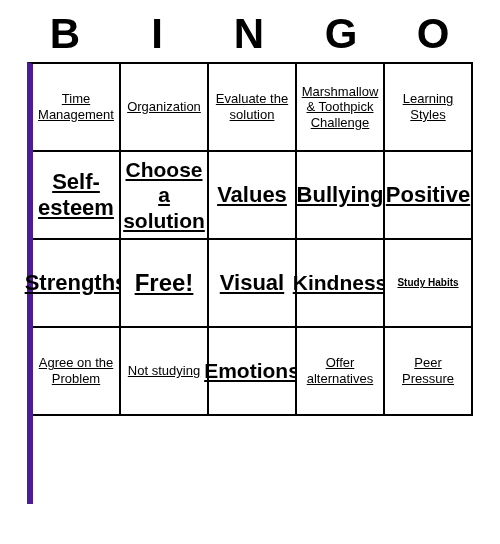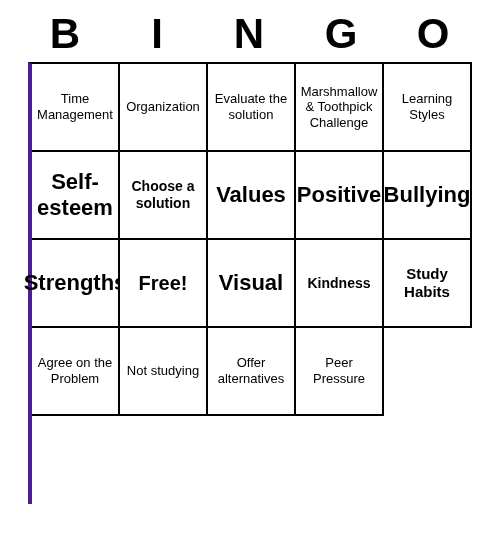--- a/index.html
+++ b/index.html
@@ -24,49 +24,50 @@
       margin-bottom: 4px;
     }
     .bingo-title span {
       width: 88px;
       text-align: center;
     }
     .bingo-grid {
       display: grid;
       grid-template-columns: repeat(5, 88px);
       grid-template-rows: repeat(5, 88px);
-      border-left: 4px solid #4c1d95;
+      border-left: 6px solid #4c1d95;
       border-top: 2px solid #000;
+      text-decoration: underline;
     }
     .cell {
       border-right: 2px solid #000;
       border-bottom: 2px solid #000;
       display: flex;
       align-items: center;
       justify-content: center;
       text-align: center;
       padding: 4px;
       font-size: 13px;
       line-height: 1.2;
       background: #fff;
     }
     .cell.large-text {
       font-size: 22px;
       font-weight: bold;
     }
     .cell.medium-large {
-      font-size: 14px;
+      font-size: 21px;
       font-weight: bold;
     }
     .cell.free {
-      font-size: 20px;
+      font-size: 24px;
       font-weight: bold;
     }
     .cell.bold-medium {
-      font-size: 15px;
+      font-size: 10px;
       font-weight: bold;
     }
   </style>
 </head>
 <body>
 
 <div class="bingo-title">
   <span>B</span>
   <span>I</span>
   <span>N</span>
@@ -76,24 +77,25 @@
 
 <div class="bingo-grid" id="grid-container">
 <div class="cell">Time Management</div>
     <div class="cell">Organization</div>
     <div class="cell">Evaluate the solution</div>
     <div class="cell">Marshmallow &amp; Toothpick Challenge</div>
     <div class="cell">Learning Styles</div>
     <div class="cell large-text">Self-esteem</div>
     <div class="cell medium-large">Choose a solution</div>
     <div class="cell large-text">Values</div>
+    <div class="cell large-text">Bullying</div>
     <div class="cell large-text">Positive</div>
-    <div class="cell large-text">Bullying</div>
     <div class="cell large-text">Strengths</div>
     <div class="cell free">Free!</div>
     <div class="cell large-text">Visual</div>
     <div class="cell medium-large">Kindness</div>
     <div class="cell bold-medium">Study Habits</div>
     <div class="cell">Agree on the Problem</div>
     <div class="cell">Not studying</div>
+    <div class="cell medium-large">Emotions</div>
     <div class="cell">Offer alternatives</div>
     <div class="cell">Peer Pressure</div>
   </div>
 
 </body></html>

